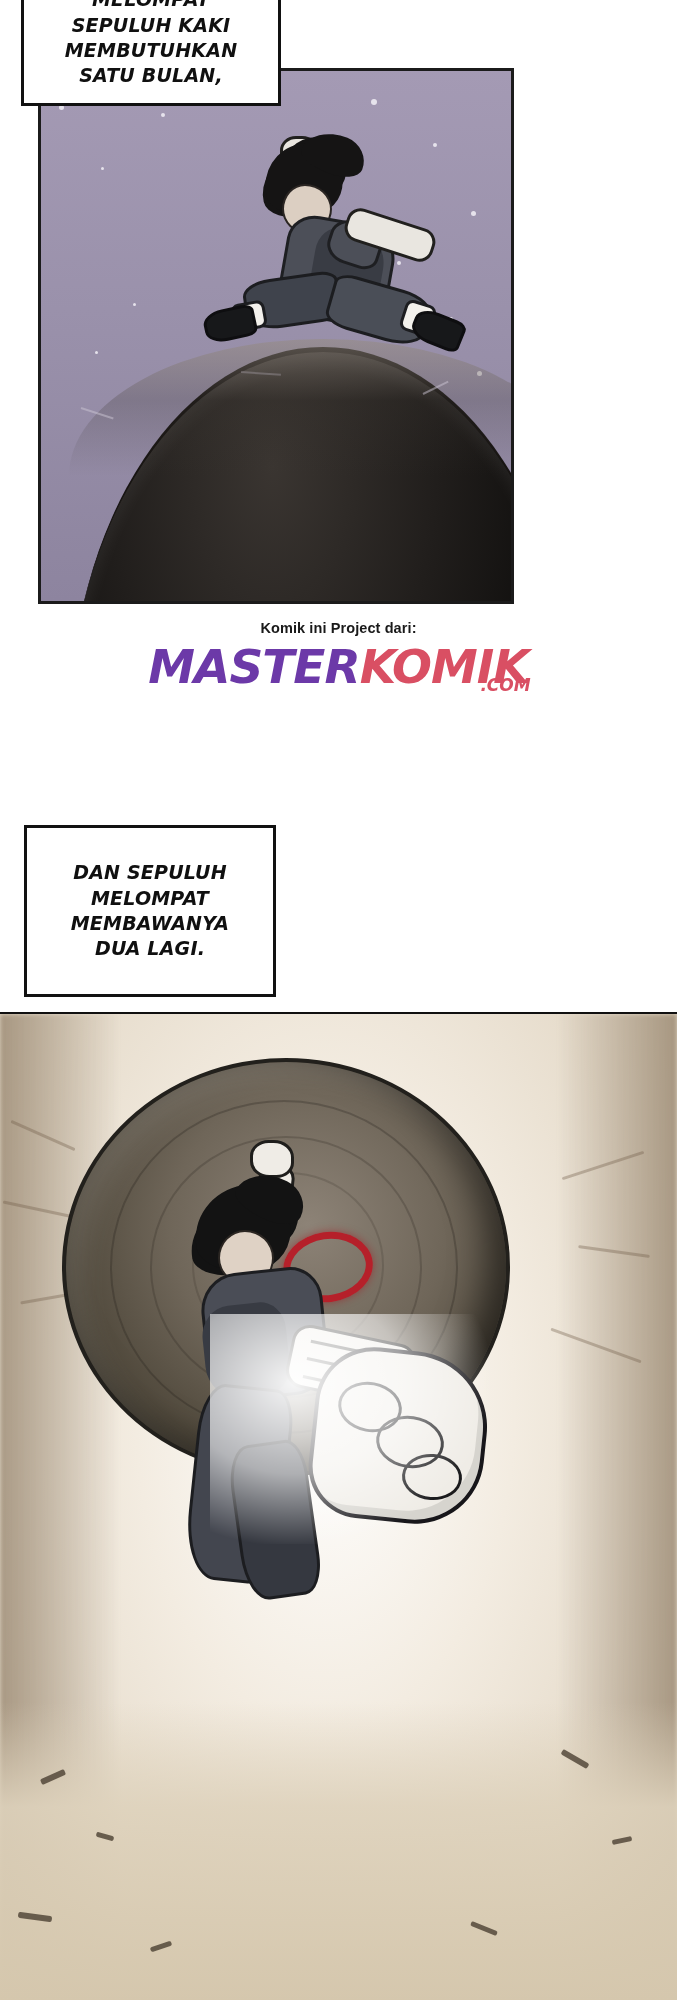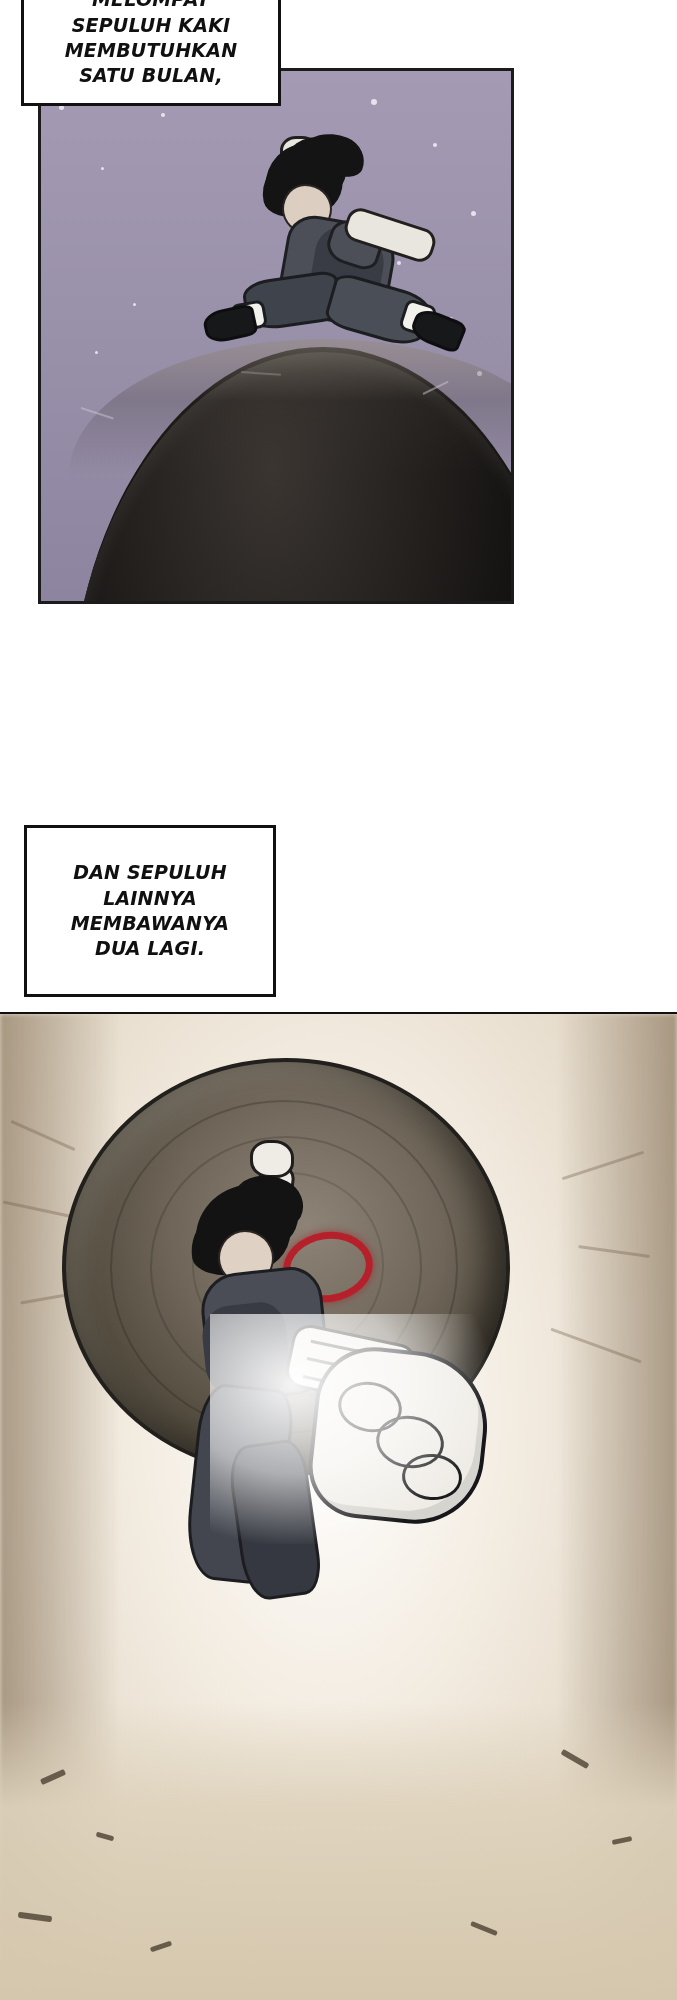--- a/index.html
+++ b/index.html
@@ -519,24 +519,31 @@
     </div>
   </div>
 
   <div class="caption caption-top">
     <p>MELOMPAT
 SEPULUH KAKI
 MEMBUTUHKAN
 SATU BULAN,</p>
   </div>
 
+  <div class="credit">
+    <div class="credit-label">Komik ini Project dari:</div>
+    <div class="wordmark">
+      <span class="wm-master">MASTER</span><span class="wm-komik">KOMIK</span>
+      <span class="wm-dot">.COM</span>
+    </div>
+  </div>
 
   <div class="caption caption-mid">
     <p>DAN SEPULUH
-LAINNYA
+MELOMPAT
 MEMBAWANYA
 DUA LAGI.</p>
   </div>
 
   <div class="panel2">
     <div class="p2-bg"></div>
 
     <div class="p2-dust-l"></div>
     <div class="p2-dust-r"></div>
 

